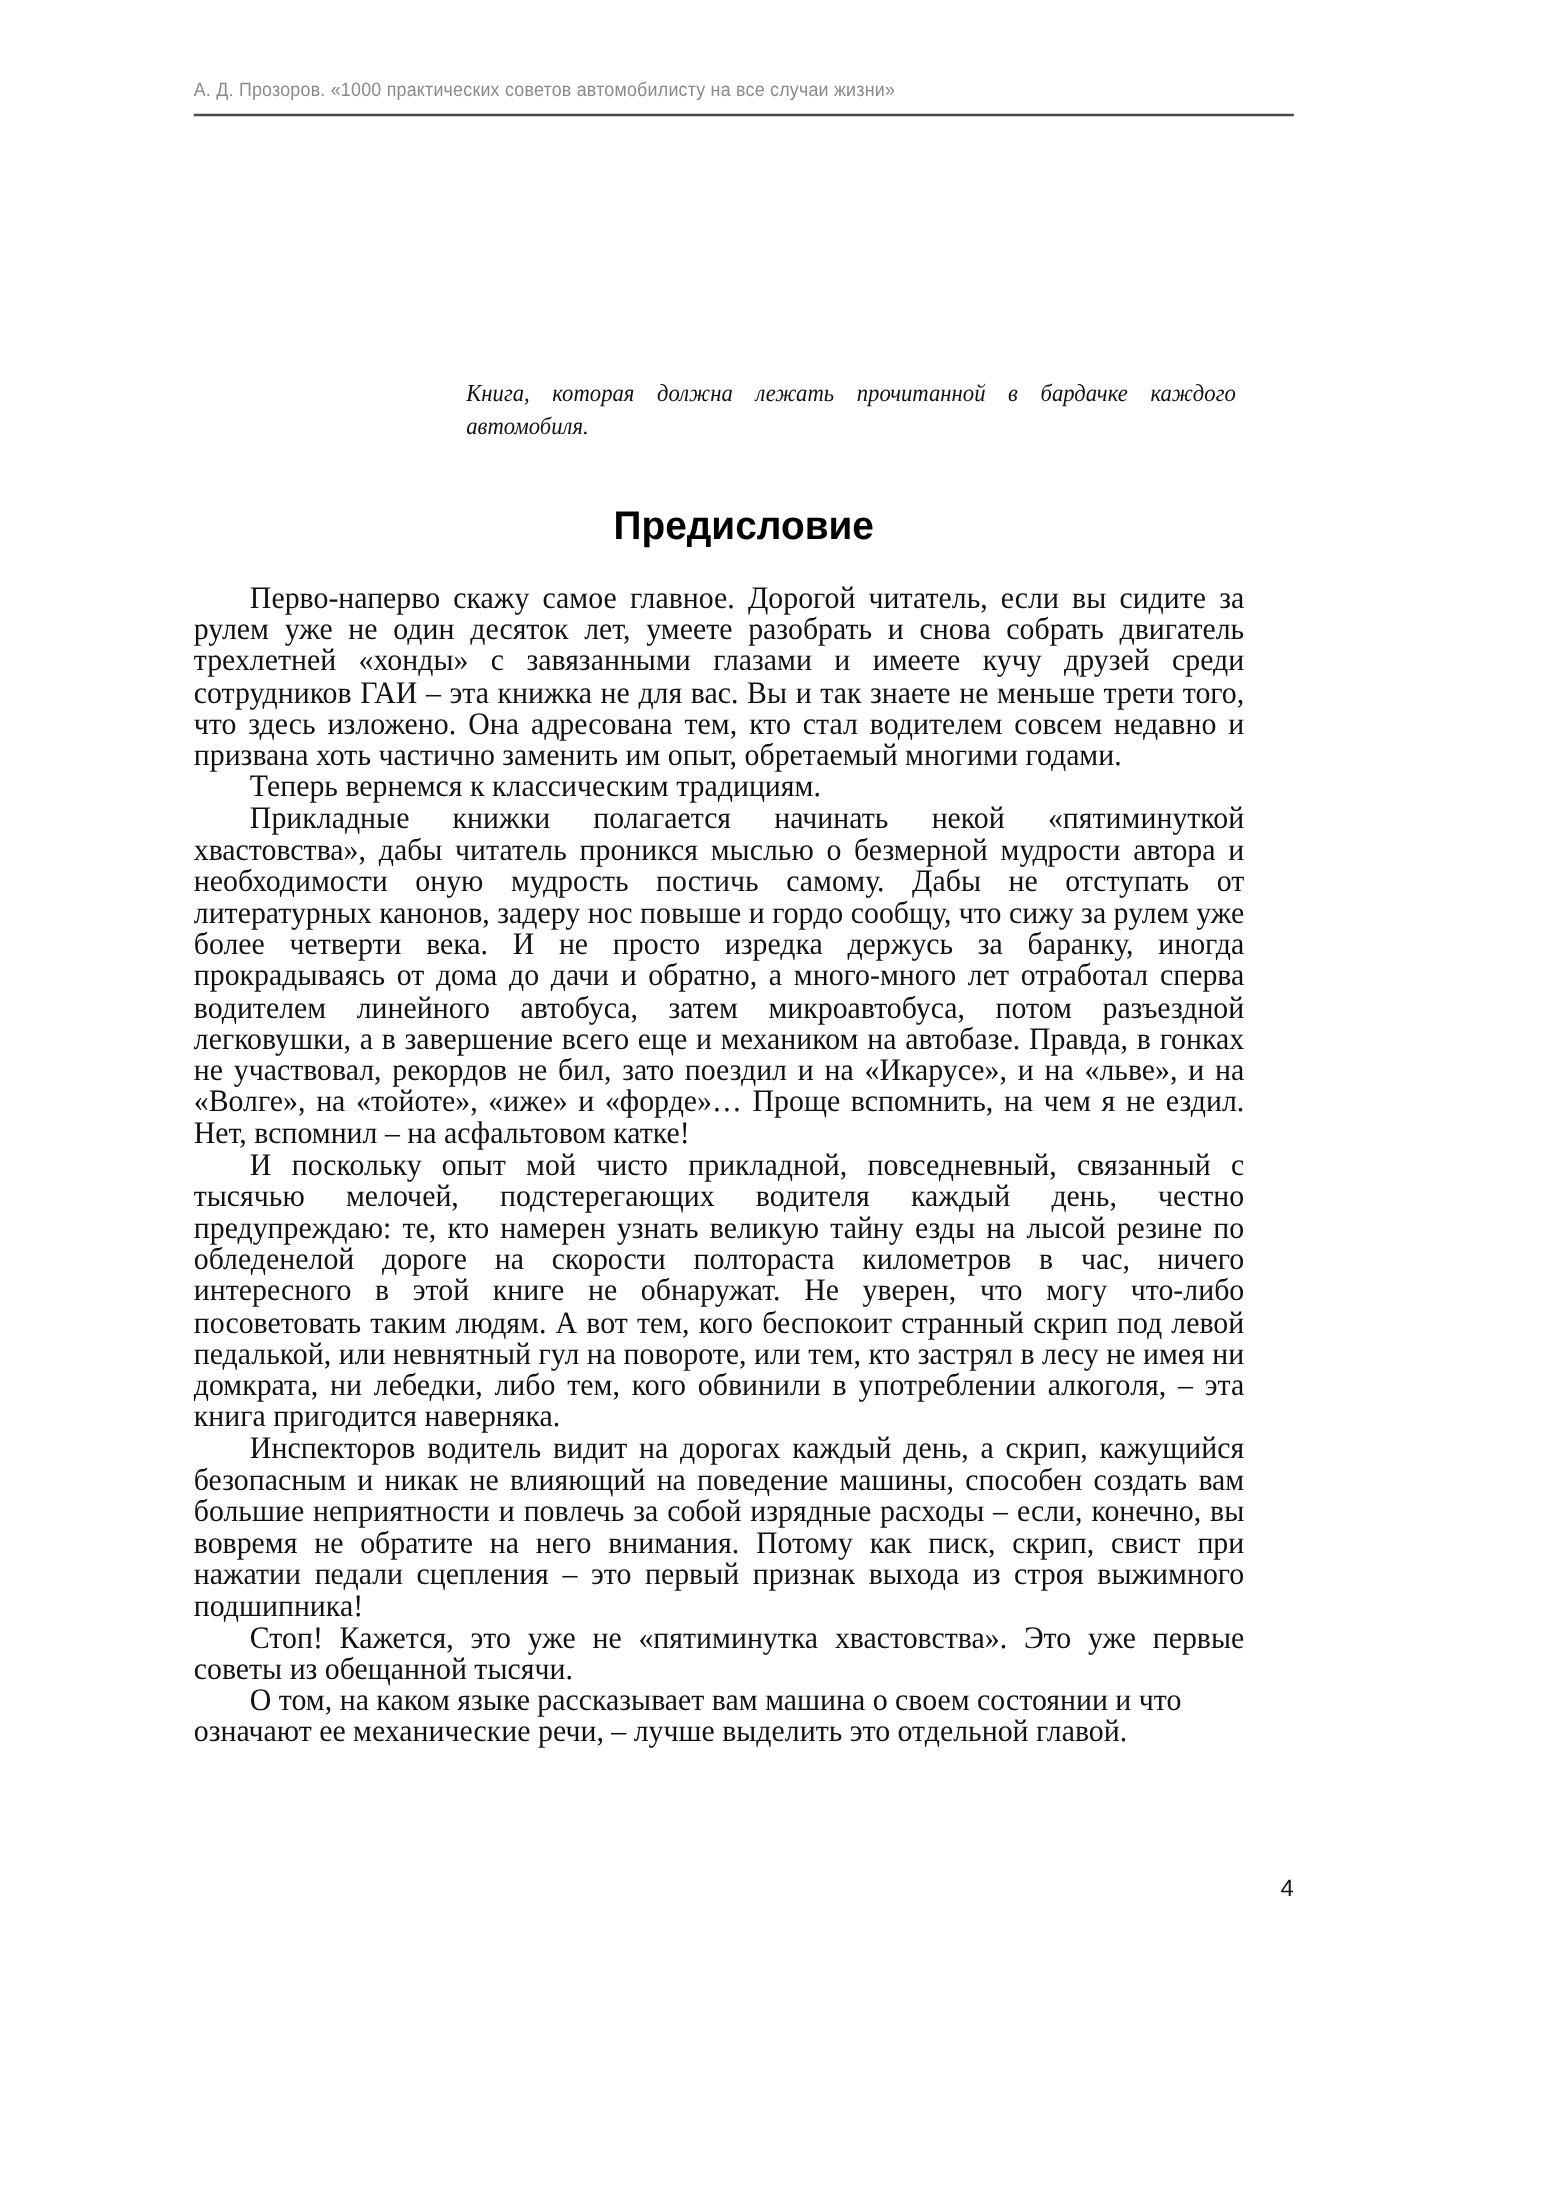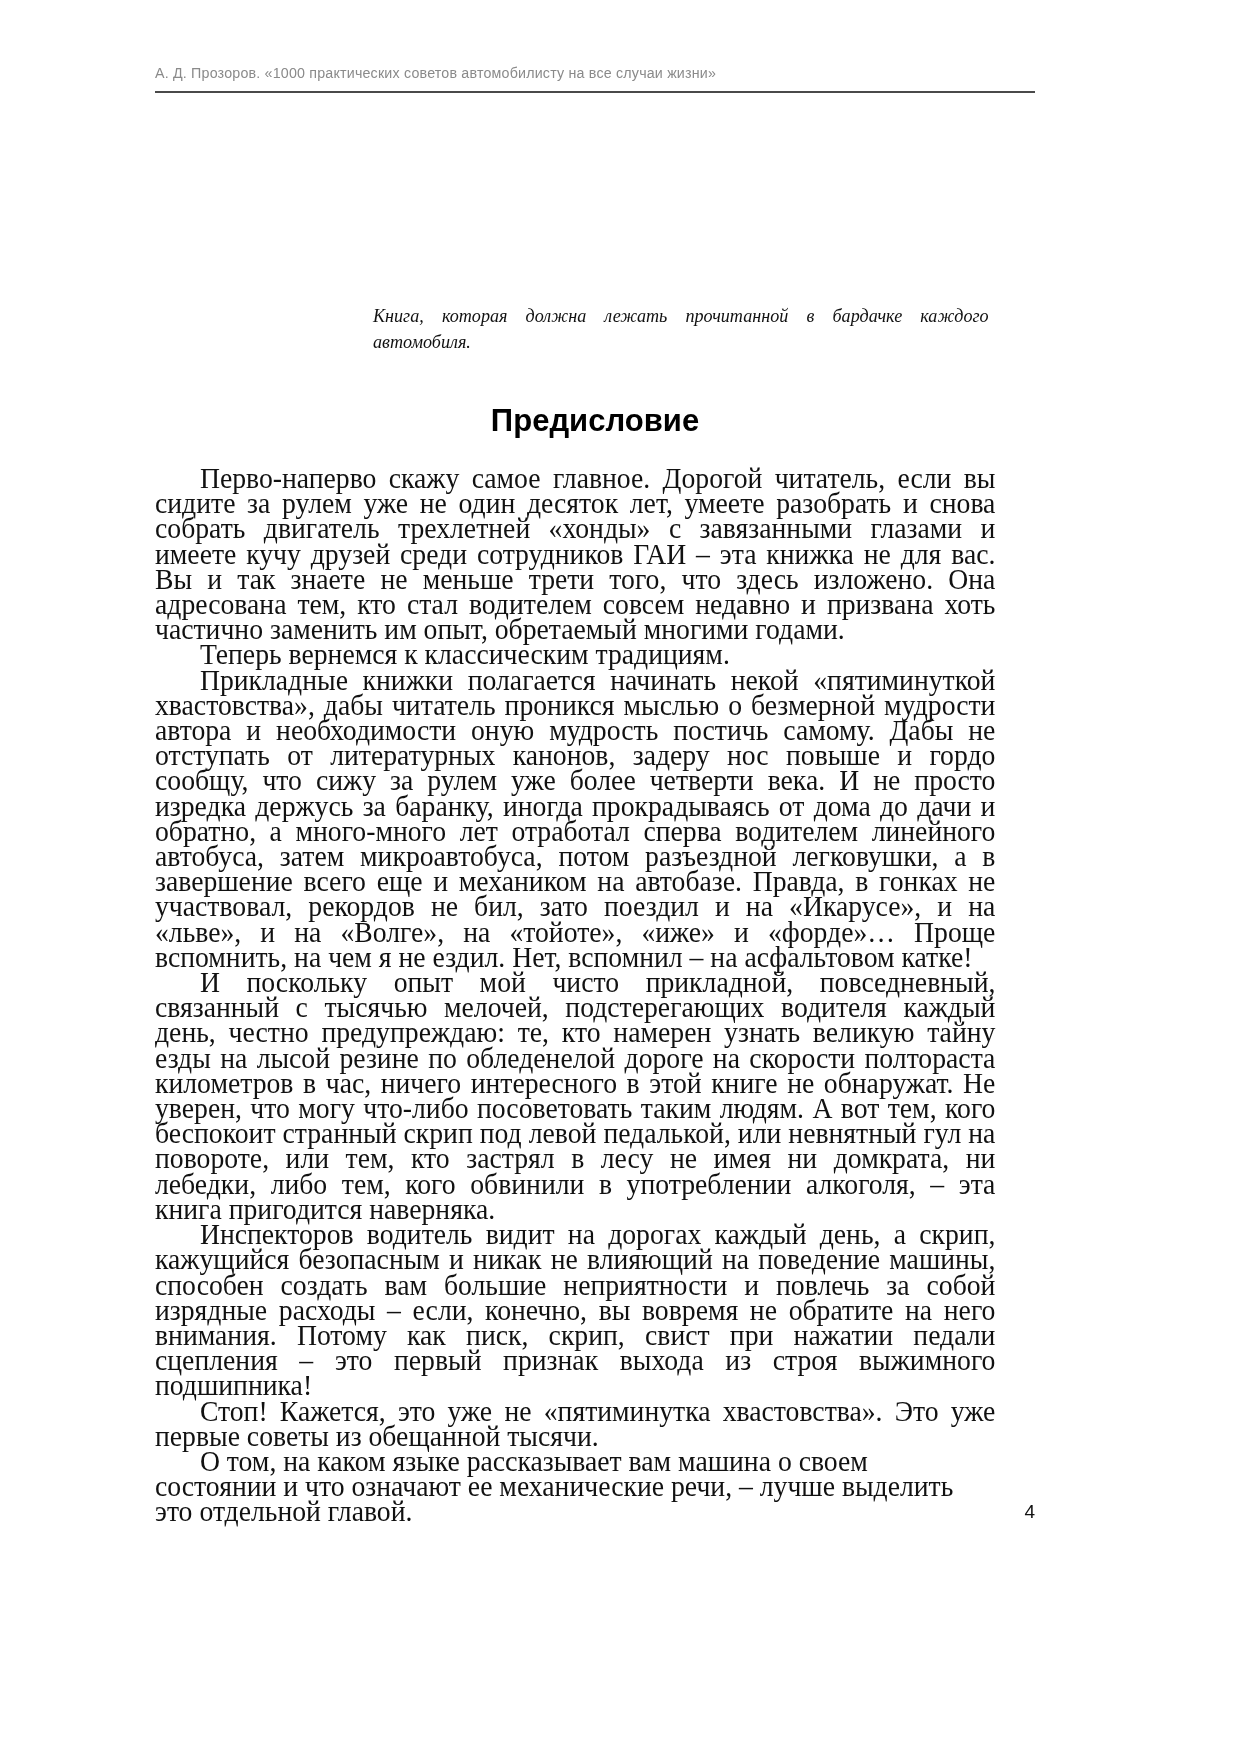--- a/index.html
+++ b/index.html
@@ -98,21 +98,21 @@
     transform-origin: center top;
   }
 
   
   .body {
     position: absolute;
     left: 0;
     top: 449px;
     width: 880px;
     font-family: "Liberation Serif", serif;
-    font-size: 29px;
+    font-size: 25px;
     line-height: 25.2px;
     color: #111;
     text-align: justify;
     text-justify: inter-word;
     hyphens: manual;
   }
   .body p {
     margin: 0;
     text-indent: 47px;
     text-align: justify;

